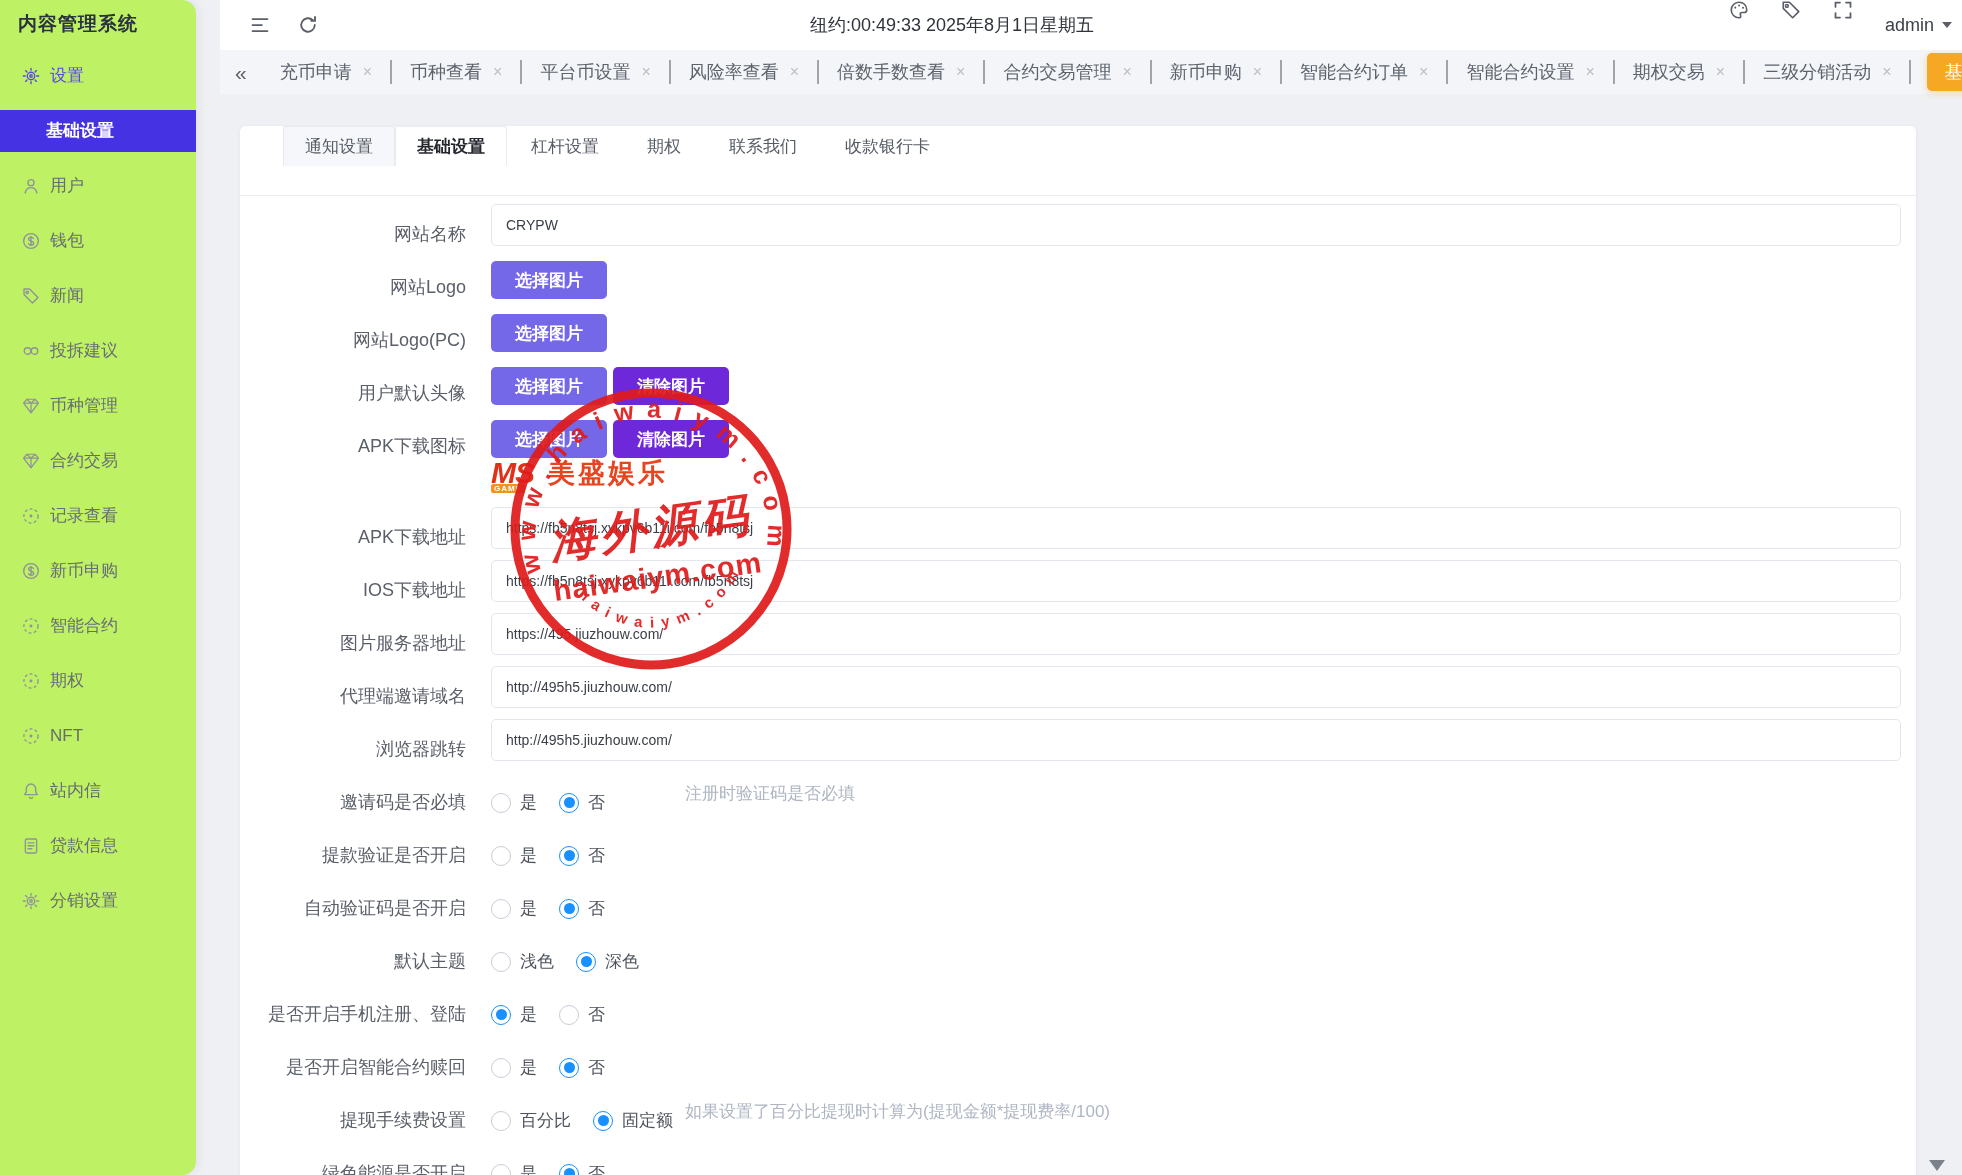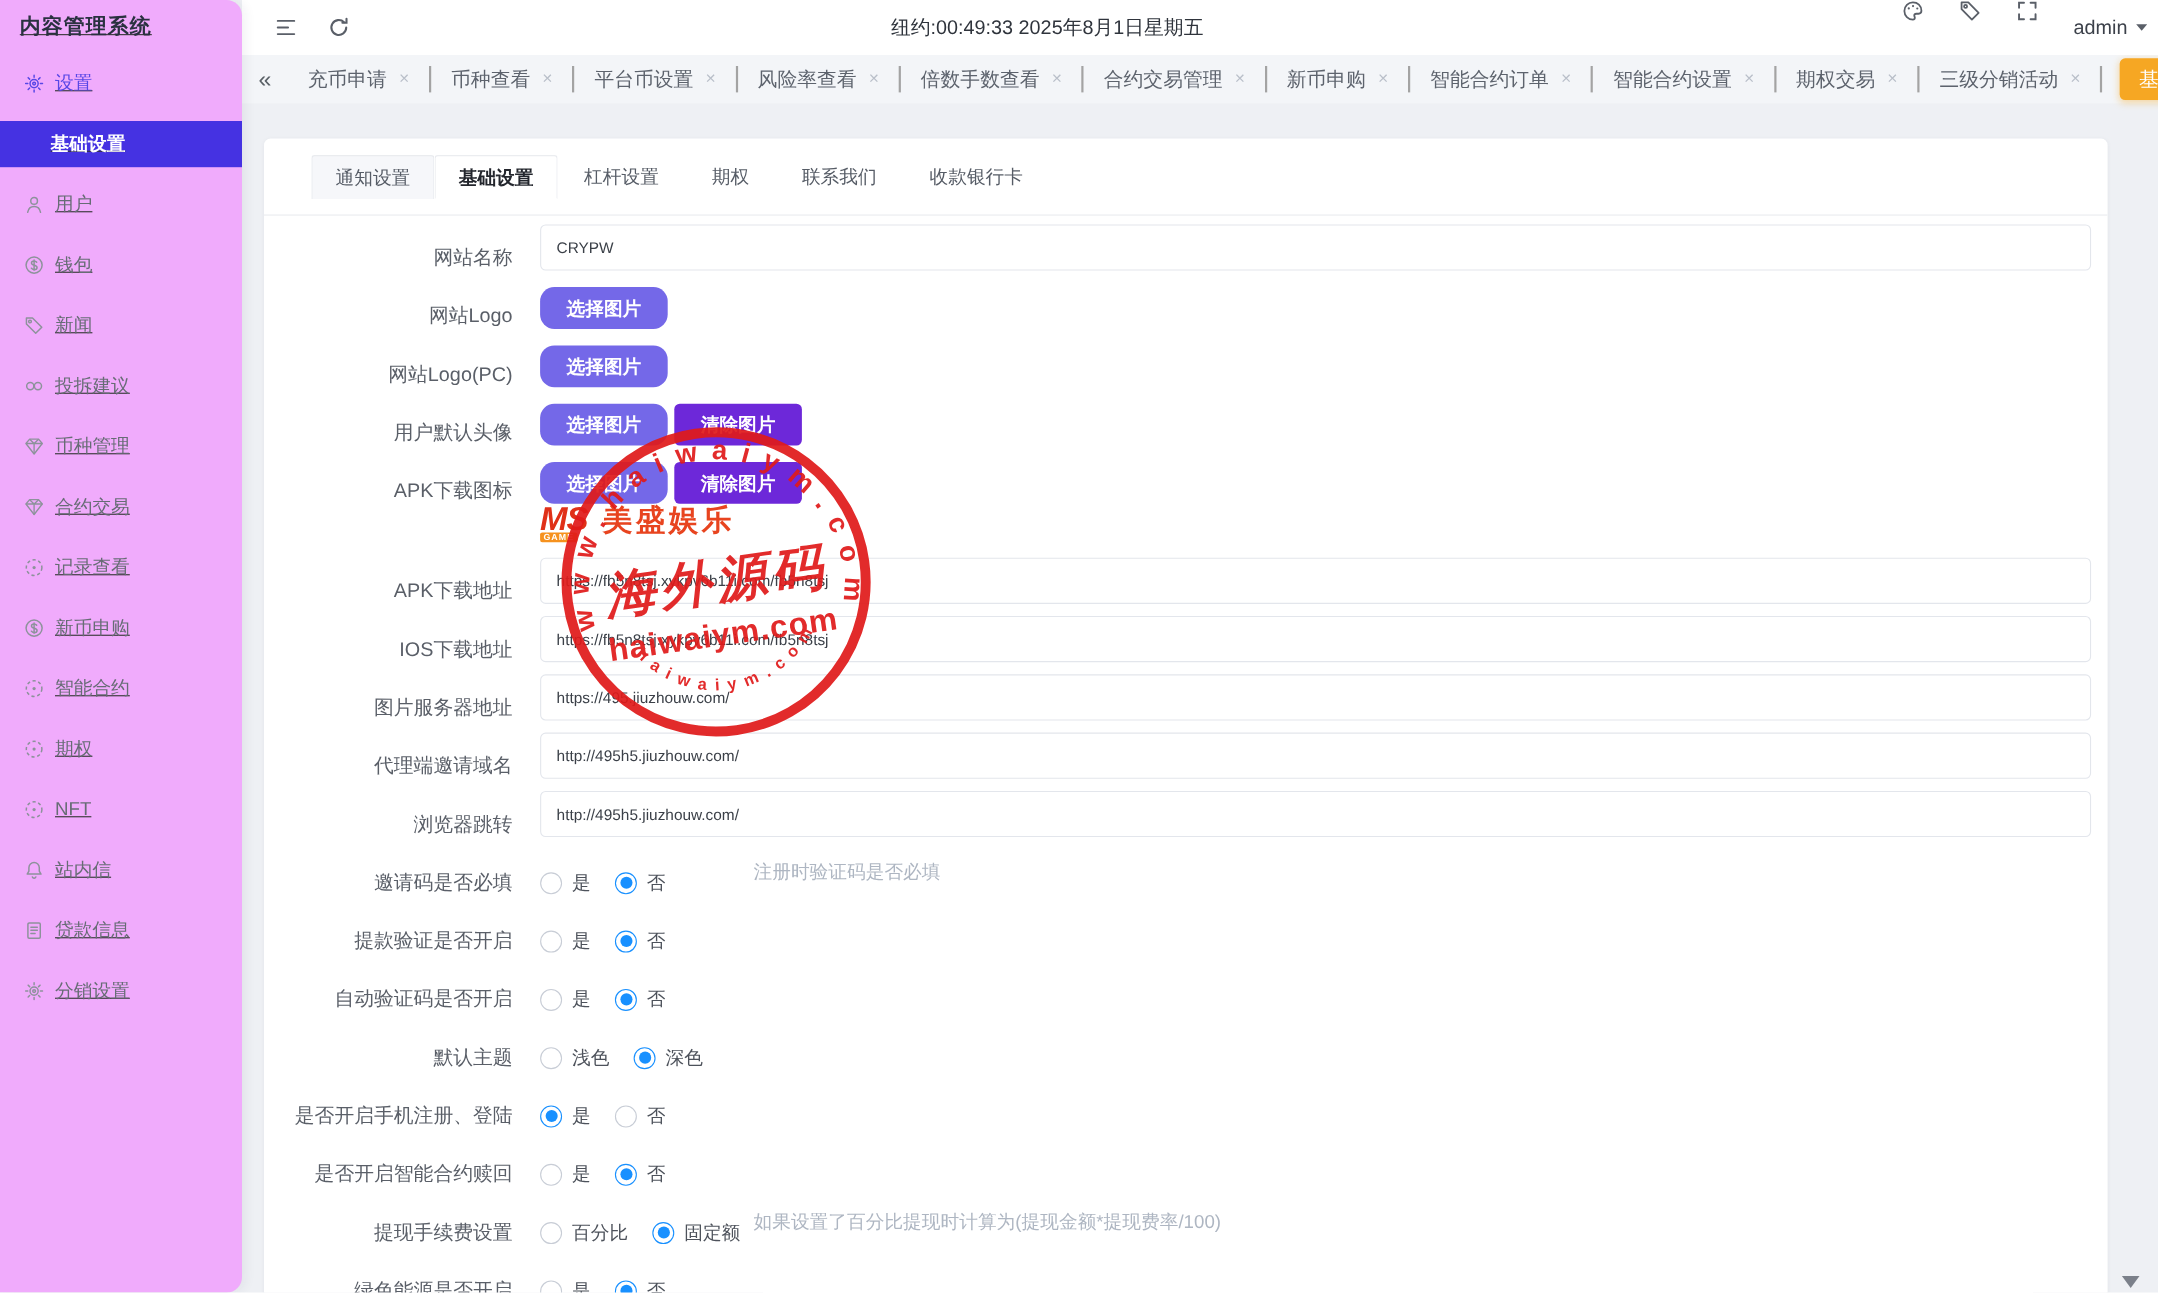--- a/index.html
+++ b/index.html
@@ -3,22 +3,22 @@
 <meta charset="utf-8">
 <style>
   * { box-sizing: border-box; }
   html,body { margin:0; padding:0; }
   body {
     width:1962px; height:1175px; position:relative; overflow:hidden;
     background:#eef0f4; color:#333;
     font-family:"Liberation Sans","DejaVu Sans",sans-serif; font-size:16px;
   }
   
-  .sidebar { position:absolute; left:0; top:0; bottom:0; width:220px; background:#f0abfc;
-    border-radius:0 14px 14px 0; box-shadow:3px 0 10px rgba(30,40,60,.06); z-index:6;text-decoration:underline; }
+  .sidebar { position:absolute; left:0; top:0; bottom:0; width:196px; background:#bef264;
+    border-radius:0 14px 14px 0; box-shadow:3px 0 10px rgba(30,40,60,.06); z-index:6; }
   .side-title { height:48px; display:flex; align-items:center; padding-left:18px;
     font-size:19px; font-weight:bold; color:#2a3140; letter-spacing:1px; }
   .side-item { height:55px; display:flex; align-items:center; padding-left:22px; gap:10px;
     font-size:17px; color:#676c75; cursor:pointer; }
   .side-item .ico { width:18px; height:18px; display:flex; color:#8d929b; flex:0 0 18px; }
   .side-item .ico svg { width:18px; height:18px; }
   .side-item.parent-active { color:#5847e6; }
   .side-item.parent-active .ico { color:#5847e6; }
   .side-sub { height:55px; display:flex; align-items:center; }
   .side-sub-bar { height:42px; width:100%; background:#4532e2; color:#fff; display:flex;
@@ -40,39 +40,39 @@
   .tr-chev { font-size:21px; color:#596066; padding:0 15px; cursor:pointer; line-height:1; }
   .tabs { display:flex; align-items:center; }
   .tab { display:flex; align-items:center; gap:11px; padding:0 18px; height:24px;
     font-size:18px; color:#5d636d; border-right:2px solid #a3a3a3; cursor:pointer; white-space:nowrap; }
   .tab .x { color:#b9bfc9; font-size:16px; line-height:1; }
   .tab.active { background:#f6a723; color:#fff; border:none; border-radius:5px; height:38px;
     padding:0 17px; margin:0 16px; box-shadow:0 2px 7px rgba(246,167,35,.4); }
   
   .card { position:absolute; left:240px; top:126px; width:1676px; height:1120px; background:#fff;
     border-radius:6px; box-shadow:0 1px 4px rgba(30,40,60,.05); overflow:hidden; z-index:2; }
-  .ctabs { display:flex; align-items:center; height:70px; padding-left:43px;
+  .ctabs { display:flex; align-items:flex-start; height:70px; padding-left:43px;
     border-bottom:1px solid #e9ebef; }
   .ctab { height:40px; display:flex; align-items:center; padding:0 21px; font-size:17px;
     color:#565c66; cursor:pointer; white-space:nowrap; }
   .ctab.chip { background:#f6f7fa; border:1px solid #e8eaee; border-bottom:none; border-radius:3px 3px 0 0; }
   .ctab.active { background:#fff; border:1px solid #e9ebef; border-bottom:1px solid #fff;
     margin-bottom:-1px; color:#23262d; font-weight:bold; border-radius:3px 3px 0 0; }
   .ctab.plain { padding:0 24px; }
   
   .form { padding:8px 15px 0 0; }
   .form-row { display:flex; align-items:flex-end; height:42px; margin-bottom:11px; position:relative; }
   .form-label { flex:0 0 226px; width:226px; text-align:right; font-size:18px; color:#5a5f68; white-space:nowrap; }
   .form-content { margin-left:25px; display:flex; align-items:center; flex:1; }
   .text-input { flex:1; height:42px; border:1px solid #e3e6ec; border-radius:5px; padding:0 14px;
     font-size:14px; color:#3b4048; background:#fff; outline:none; font-family:inherit; }
   .btn { height:38px; border:none; border-radius:5px; color:#fff; font-size:17px; font-weight:600;
     padding:0 24px; cursor:pointer; font-family:inherit; white-space:nowrap; }
   .btn + .btn { margin-left:6px; }
-  .btn.purple { background:#7468e8;border-radius:13px; }
+  .btn.purple { background:#7468e8; }
   .btn.blue { background:#6d28d9; }
   .radio-opt { display:flex; align-items:center; gap:9px; margin-right:22px; cursor:pointer;
     font-size:17px; color:#4d525b; }
   .rdo { width:20px; height:20px; border-radius:50%; border:1.5px solid #c8cdd6; background:#fff;
     position:relative; flex:0 0 20px; }
   .rdo.on { border-color:#1890ff; }
   .rdo.on::after { content:""; position:absolute; left:3.5px; top:3.5px; right:3.5px; bottom:3.5px;
     background:#1890ff; border-radius:50%; }
   .hint { position:absolute; left:445px; top:50%; transform:translateY(-50%); font-size:17px;
     color:#aeb6c2; white-space:nowrap; }

